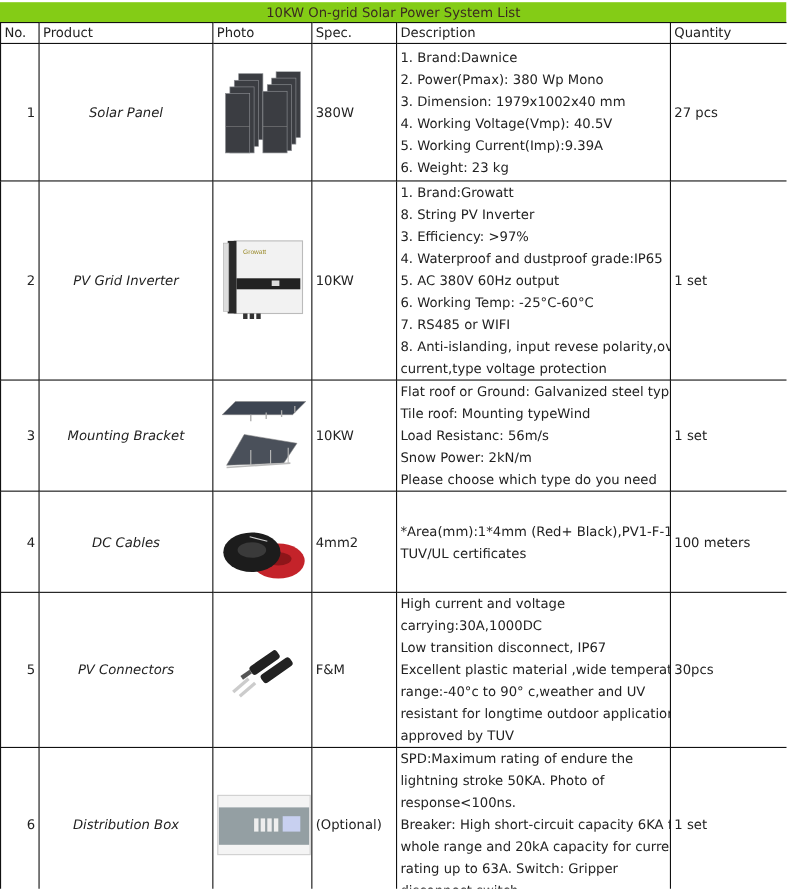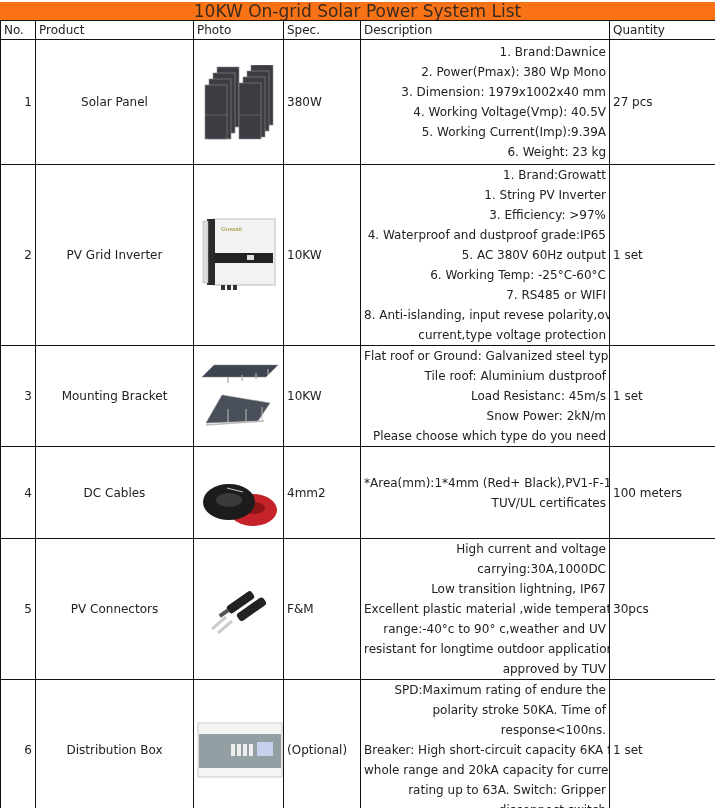--- a/index.html
+++ b/index.html
@@ -1,37 +1,37 @@
 <!DOCTYPE html>
 <html><head>
 <meta charset="utf-8">
 <style>
   html, body { margin:0; padding:0; background:#fff; }
   body { width:715px; height:808px; overflow:hidden; position:relative;
          font-family: "DejaVu Sans", "Liberation Sans", sans-serif; color:#222; }
   .title {
     position:absolute; left:0; top:2px; width:715px; height:18px;
-    background:#f97316; color:#3a2a20; font-size:17px; line-height:18px; text-align:center;
+    background:#84cc16; color:#3a2a20; font-size:12px; line-height:18px; text-align:center;
   }
   table.grid {
     position:absolute; left:0; top:20px; border-collapse:collapse; table-layout:fixed;
     width:716px; font-size:12px;
   }
   table.grid td, table.grid th {
     border:1px solid #111; padding:0 3px; vertical-align:middle; font-weight:normal;
     overflow:hidden;
     margin-left:36px;
   }
   th { text-align:left; height:18px; line-height:18px; }
   th.c-product { text-align:left; }
   td.c-no { text-align:right; padding-right:2px; }
-  td.c-product { text-align:center; }
+  td.c-product { text-align:center;font-style:italic; }
   td.c-photo { padding:0; text-align:center; }
   td.c-desc { line-height:20px; padding-left:3px; }
-  .desc-line { display:block; white-space:nowrap;text-align:right; }
+  .desc-line { display:block; white-space:nowrap; }
   .photo { display:block; margin:0 auto; }
 </style>
 </head>
 <body>
 
 <div class="title">10KW On-grid Solar Power System List</div>
 
 <table class="grid">
   <colgroup>
     <col style="width:35px">
@@ -96,21 +96,21 @@
           <rect x="16" y="38" width="58" height="10" fill="#222"></rect>
           <rect x="48" y="40" width="7" height="5" fill="#ddd"></rect>
           <rect x="22" y="70" width="4" height="5" fill="#333"></rect>
             <rect x="28" y="70" width="4" height="5" fill="#333"></rect>
             <rect x="34" y="70" width="4" height="5" fill="#333"></rect>
         </svg>
       </td>
       <td>10KW</td>
       <td class="c-desc">
         <span class="desc-line">1. Brand:Growatt</span>
-        <span class="desc-line">1. String PV Inverter</span>
+        <span class="desc-line">8. String PV Inverter</span>
         <span class="desc-line">3. Efficiency: &gt;97%</span>
         <span class="desc-line">4. Waterproof and dustproof grade:IP65</span>
         <span class="desc-line">5. AC 380V 60Hz output</span>
         <span class="desc-line">6. Working Temp: -25°C-60°C</span>
         <span class="desc-line">7. RS485 or WIFI</span>
         <span class="desc-line">8. Anti-islanding, input revese polarity,over</span>
         <span class="desc-line">current,type voltage protection</span>
       </td>
       <td>1 set</td>
     </tr>
@@ -132,22 +132,22 @@
           <g stroke="#bbb" stroke-width="1">
               <line x1="30" y1="62" x2="30" y2="48"></line>
               <line x1="48" y1="61" x2="48" y2="48"></line>
               <line x1="64" y1="60" x2="64" y2="46"></line>
             </g>
         </svg>
       </td>
       <td>10KW</td>
       <td class="c-desc">
         <span class="desc-line">Flat roof or Ground: Galvanized steel type;</span>
-        <span class="desc-line">Tile roof: Aluminium dustproof</span>
-        <span class="desc-line">Load Resistanc: 45m/s</span>
+        <span class="desc-line">Tile roof: Mounting typeWind</span>
+        <span class="desc-line">Load Resistanc: 56m/s</span>
         <span class="desc-line">Snow Power: 2kN/m</span>
         <span class="desc-line">Please choose which type do you need</span>
       </td>
       <td>1 set</td>
     </tr>
 
     <tr style="height:92px">
       <td class="c-no">4</td>
       <td class="c-product">DC Cables</td>
       <td class="c-photo">
@@ -180,21 +180,21 @@
           <g stroke="#ccc" stroke-width="3">
               <line x1="8" y1="50" x2="22" y2="38"></line>
               <line x1="14" y1="54" x2="28" y2="42"></line>
             </g>
         </svg>
       </td>
       <td>F&amp;M</td>
       <td class="c-desc">
         <span class="desc-line">High current and voltage</span>
         <span class="desc-line">carrying:30A,1000DC</span>
-        <span class="desc-line">Low transition lightning, IP67</span>
+        <span class="desc-line">Low transition disconnect, IP67</span>
         <span class="desc-line">Excellent plastic material ,wide temperature</span>
         <span class="desc-line">range:-40°c to 90° c,weather and UV</span>
         <span class="desc-line">resistant for longtime outdoor application,</span>
         <span class="desc-line">approved by TUV</span>
       </td>
       <td>30pcs</td>
     </tr>
 
     <tr style="height:140px">
       <td class="c-no">6</td>
@@ -208,21 +208,21 @@
               <rect x="40" y="22" width="4" height="12"></rect>
               <rect x="46" y="22" width="4" height="12"></rect>
               <rect x="52" y="22" width="4" height="12"></rect>
             </g>
           <rect x="60" y="20" width="16" height="14" fill="#c8d0f0"></rect>
         </svg>
       </td>
       <td>(Optional)</td>
       <td class="c-desc">
         <span class="desc-line">SPD:Maximum rating of endure the</span>
-        <span class="desc-line">polarity stroke 50KA. Time of</span>
+        <span class="desc-line">lightning stroke 50KA. Photo of</span>
         <span class="desc-line">response&lt;100ns.</span>
         <span class="desc-line">Breaker: High short-circuit capacity 6KA for</span>
         <span class="desc-line">whole range and 20kA capacity for current</span>
         <span class="desc-line">rating up to 63A. Switch: Gripper</span>
         <span class="desc-line">disconnect switch</span>
       </td>
       <td>1 set</td>
     </tr>
   </tbody>
 </table>

